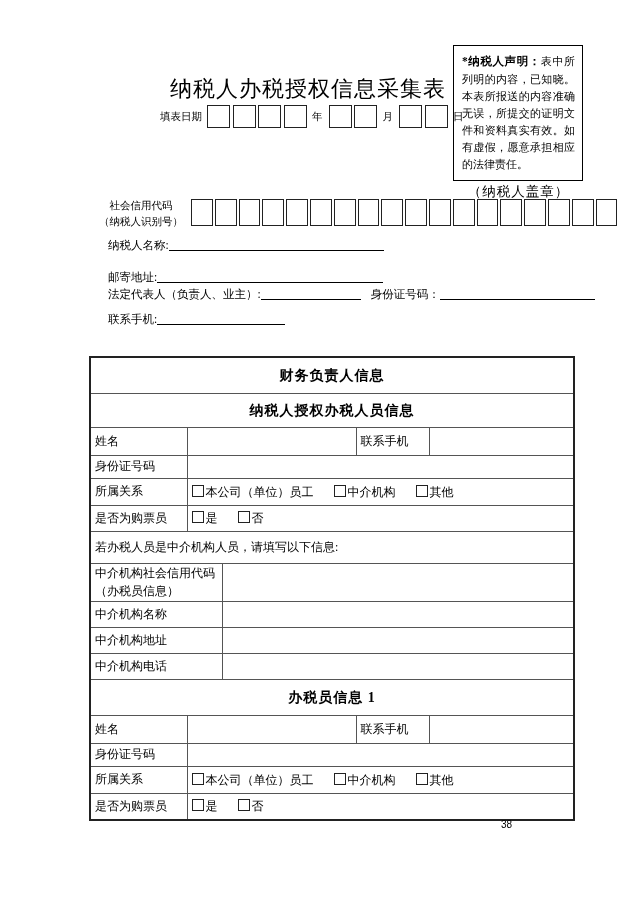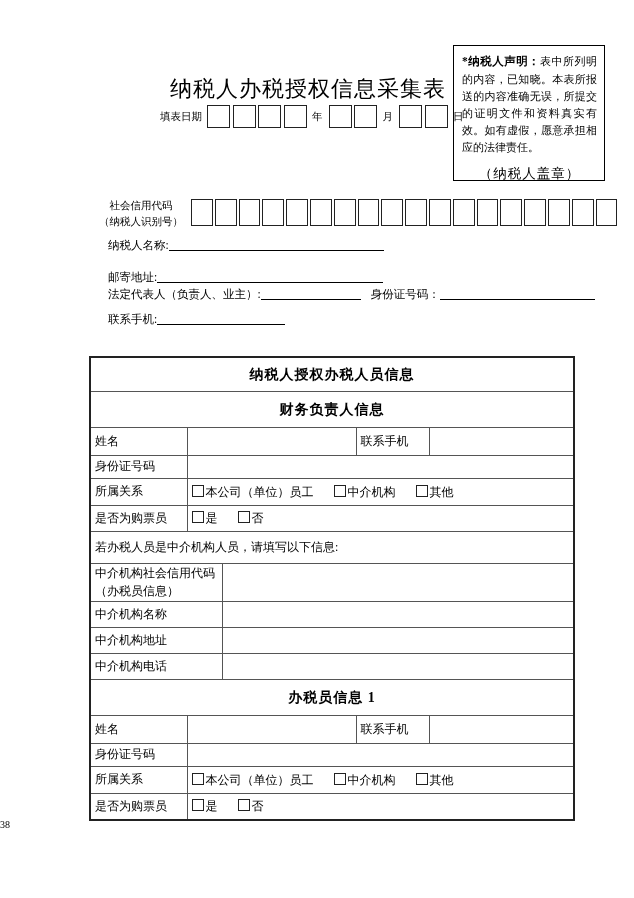--- a/index.html
+++ b/index.html
@@ -1,23 +1,23 @@
 <!DOCTYPE html>
 <html><head>
 <meta charset="utf-8">
 <style>
   html,body{margin:0;padding:0;background:#fff;}
   .page{position:relative;width:634px;height:898px;background:#fff;color:#000;
         font-family:"Liberation Serif","DejaVu Serif",serif;overflow:hidden;}
 
   
-  .decl{position:absolute;left:453px;top:45px;width:152px;height:136px;border:1.6px solid #000;
+  .decl{position:absolute;left:453px;top:45px;width:130px;height:136px;border:1.6px solid #000;
         box-sizing:border-box;padding:7px 7px 4px 8px;font-size:11px;line-height:1.55;text-align:justify;}
   .decl .lead{font-weight:bold;font-size:11.5px;}
-  .seal{text-align:center;font-size:13.5px;margin-top:9px;letter-spacing:1px;font-family:Liberation Mono, monospace;}
+  .seal{text-align:center;font-size:13.5px;margin-top:9px;letter-spacing:1px;}
 
   
   .title{position:absolute;left:0;top:74px;width:616px;text-align:center;
          font-size:22px;font-weight:normal;letter-spacing:1px;}
   .daterow{position:absolute;left:160px;top:105px;display:flex;align-items:center;font-size:10.5px;}
   .daterow .dlabel{margin-right:5px;font-family:Liberation Serif, serif;}
   .dgroup{display:flex;}
   .dbox{width:23px;height:23px;border:1.5px solid #222;margin-right:2.5px;box-sizing:border-box;background:#fff;}
   .dunit{margin:0 6px 0 3px;}
 
@@ -40,22 +40,22 @@
   tr.hdr td{font-weight:bold;text-align:center;font-size:14px;letter-spacing:1px;}
   td.lbl{padding-left:7px;line-height:1.45;margin-left:16px;}
   td.note{padding-left:7px;}
   .rh1 td{height:31px}.rh2 td{height:33px}.rname td{height:25px}.rid td{height:20px}
   .rrel td{height:24px}.rbuy td{height:23px}.rnote td{height:29px}.rcc td{height:35px}
   .ragency td{height:23px}.rh3 td{height:33px}
   .opt{margin-right:20px;white-space:nowrap;}
   .cb{display:inline-block;width:10px;height:10px;border:1.2px solid #222;margin-right:2px;
       vertical-align:-1px;background:#fff;}
 
-  .pagenum{position:absolute;left:0;top:819px;width:512px;text-align:left;font-size:10px;
-           font-family:Liberation Serif, serif;}
+  .pagenum{position:absolute;left:0;top:819px;width:512px;text-align:right;font-size:10px;
+           font-family:Liberation Sans, sans-serif;}
 </style>
 </head>
 <body>
 
 <div class="page">
 
   <div class="decl">
     <span class="lead">*纳税人声明：</span><span>表中所列明的内容，已知晓。本表所报送的内容准确无误，所提交的证明文件和资料真实有效。如有虚假，愿意承担相应的法律责任。</span>
     <div class="seal">（纳税人盖章）</div>
   </div>
@@ -123,25 +123,25 @@
 
   <table class="main">
     <colgroup>
         <col style="width:97px">
         <col style="width:35px">
         <col style="width:134px">
         <col style="width:73px">
         <col style="width:145px">
       </colgroup>
     <tbody>
-        <tr class="hdr rh1">
+        <tr class="hdr rh2">
+          <td colspan="5">财务负责人信息</td>
+        </tr>
+    <tr class="hdr rh1">
           <td colspan="5">纳税人授权办税人员信息</td>
-        </tr>
-    <tr class="hdr rh2">
-          <td colspan="5">财务负责人信息</td>
         </tr>
 
     <tr class="rname">
       <td class="lbl">姓名</td>
       <td colspan="2"></td>
       <td class="lbl">联系手机</td>
       <td></td>
     </tr>
     <tr class="rid">
       <td class="lbl">身份证号码</td>

